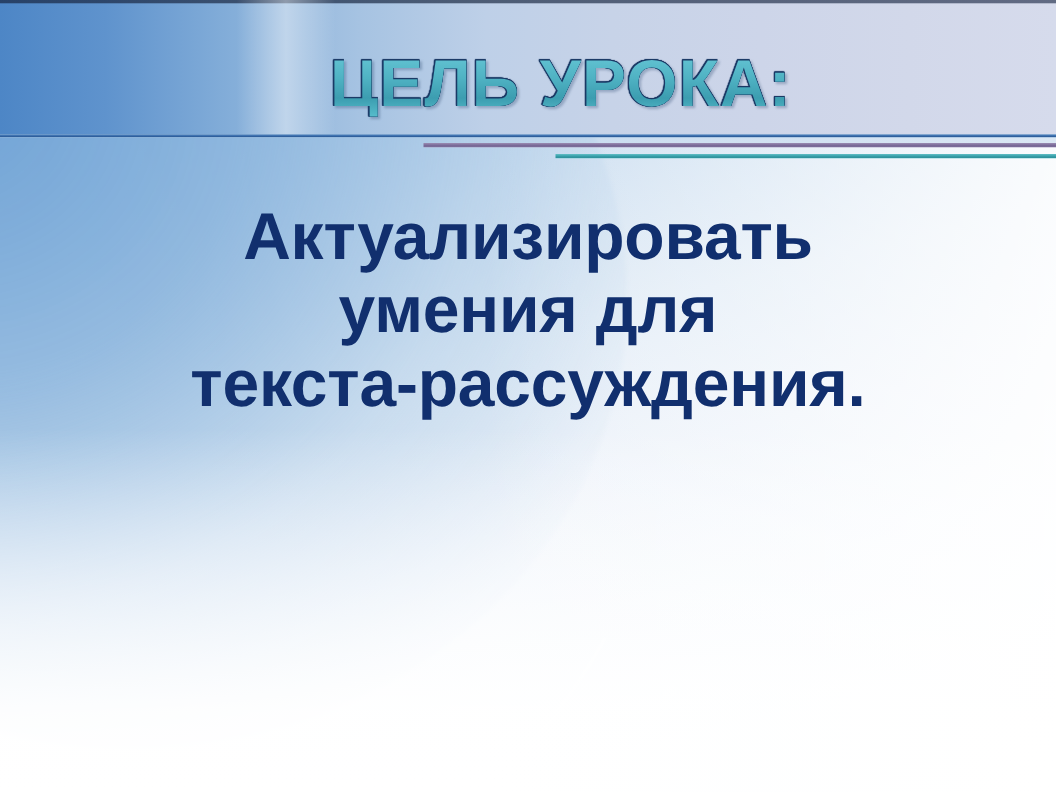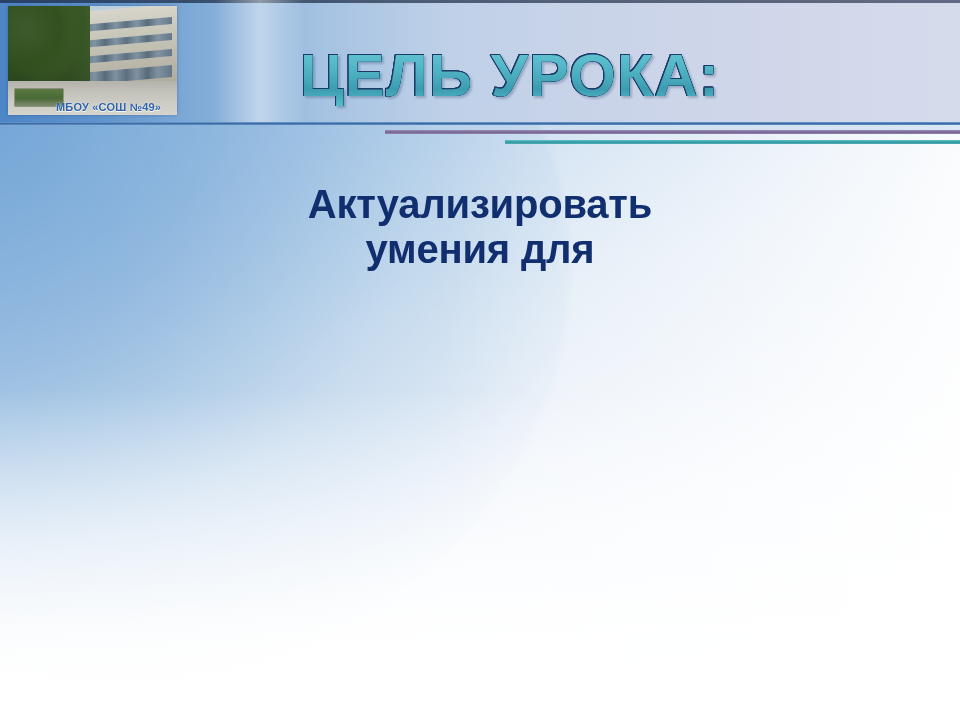--- a/index.html
+++ b/index.html
@@ -256,21 +256,21 @@
     left: 505px; top: 140px; width: 455px; height: 4px;
     background: linear-gradient(to bottom, #63bec6 0%, #3aa3ad 45%, #2b8f99 78%, #77cbd2 100%);
   }
 
   
   .body-text {
     position: absolute;
     left: 60px; top: 182px;
     width: 840px;
     text-align: center;
-    font-size: 40px;
+    font-size: 60px;
     font-weight: bold;
     line-height: 1.115;
     color: #112f6e;
     letter-spacing: -0.2px;
   }
   .body-text .ln { display: block; white-space: nowrap; }
 </style>
 </head>
 <body>
 
@@ -284,38 +284,26 @@
   <div class="arc arc-a"></div>
   <div class="arc arc-e"></div>
   <div class="bg-white-bottom"></div>
   <div class="bg-white-right"></div>
 
   <div class="header-band">
     <div class="header-topline"></div>
     <div class="header-sheen"></div>
   </div>
 
-  <div class="logo-photo">
-    <div class="lp-sky"></div>
-    <div class="lp-building">
-      <div class="lp-win" style="left:6px; top:13px; width:88px;"></div>
-      <div class="lp-win" style="left:6px; top:29px; width:88px;"></div>
-      <div class="lp-win" style="left:6px; top:45px; width:88px;"></div>
-      <div class="lp-win" style="left:6px; top:61px; width:88px; height:12px;"></div>
-    </div>
-    <div class="lp-trees"></div>
-    <div class="lp-ground"></div>
-    <div class="lp-sign"></div>
-    <div class="lp-caption">МБОУ «СОШ №49»</div>
-  </div>
 
   <div class="slide-title">ЦЕЛЬ УРОКА:</div>
 
   <div class="rule rule-blue"></div>
   <div class="rule rule-purple"></div>
   <div class="rule rule-teal"></div>
 
   <div class="body-text">
     <span class="ln">Актуализировать</span>
     <span class="ln">умения для</span>
+    <span class="ln">текста-рассуждения.</span>
   </div>
 
 </div>
 
 </body></html>

